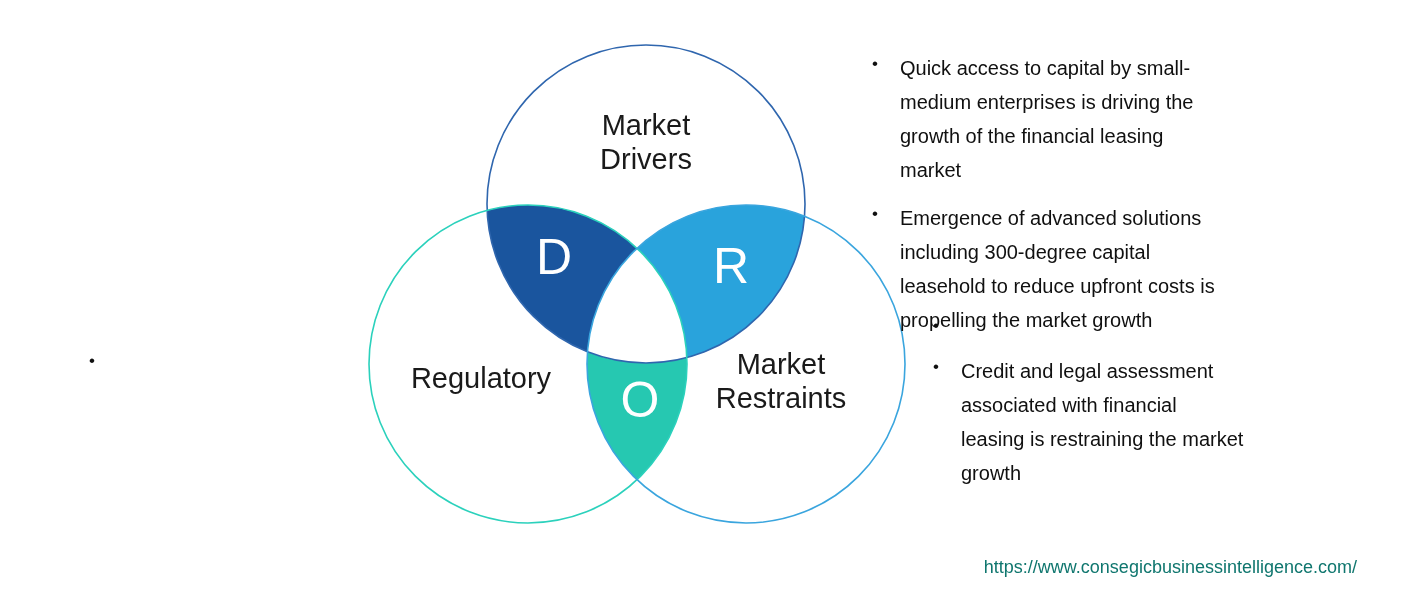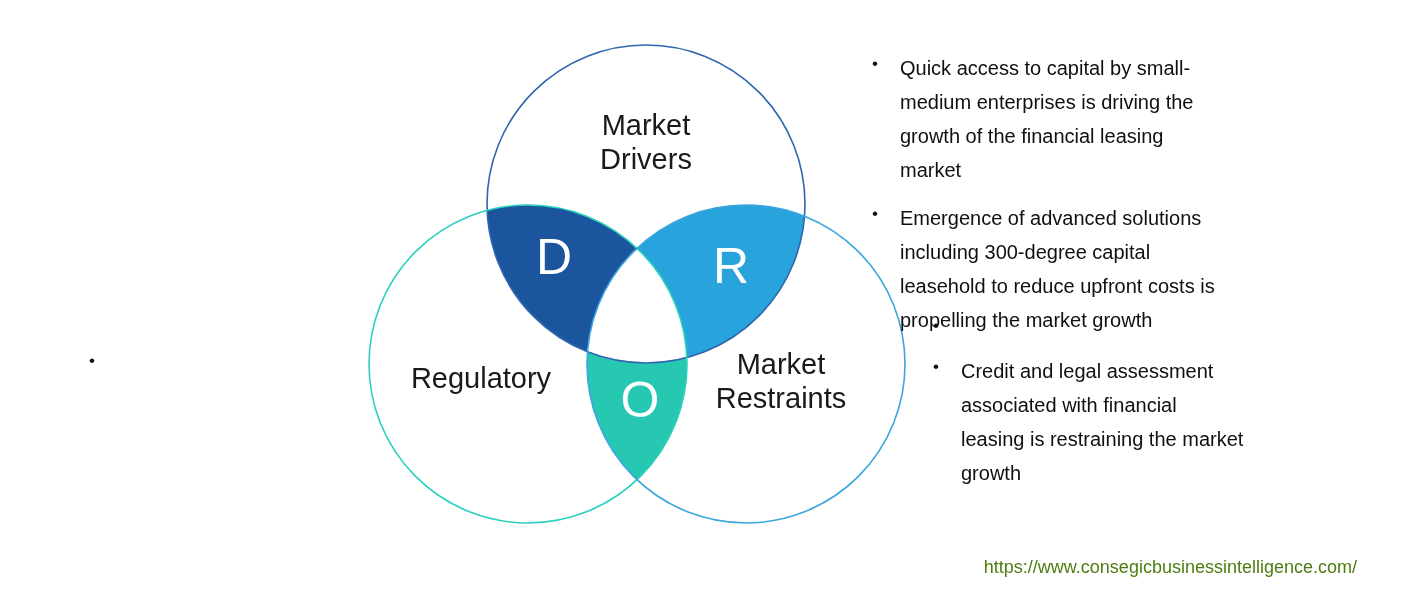--- a/index.html
+++ b/index.html
@@ -51,21 +51,21 @@
     color: #101010;
     white-space: pre-line;
   }
 
   .footer-url {
     position: absolute;
     right: 52px;
     top: 556px;
     font-size: 18px;
     line-height: 22px;
-    color: #4d7c0f;
+    color: #0f766e;
   }
 </style>
 </head>
 <body>
 
 <div class="canvas">
 
   <svg class="venn" width="1409" height="608" viewBox="0 0 1409 608">
     <defs>
       <clipPath id="clipOpportunity">

